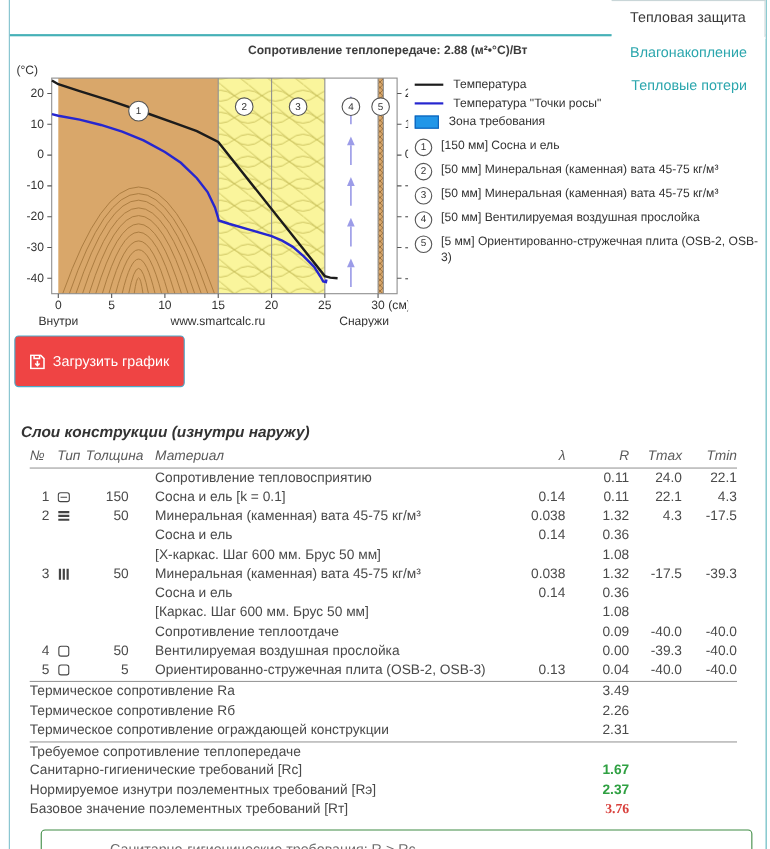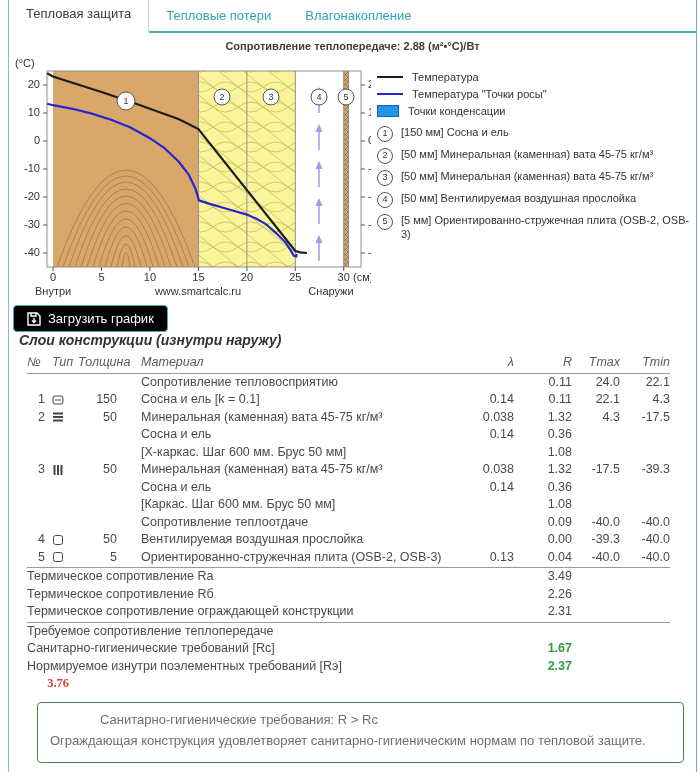--- a/index.html
+++ b/index.html
@@ -1,21 +1,21 @@
 <!DOCTYPE html>
 <html><head>
 <meta charset="utf-8">
 <style>
   html,body{margin:0;padding:0;}
   body{width:700px;height:772px;overflow:hidden;background:#fff;
        font-family:"Liberation Sans","DejaVu Sans",sans-serif;color:#4a4a4a;position:relative;}
   .frame{position:absolute;top:0;left:8px;right:3px;bottom:0;
          border-left:1px solid #7fc0cd;border-right:1px solid #5ab5bc;}
   
-  .tabbar{display:flex;align-items:flex-end;height:31px;}
+  .tabbar{display:flex;align-items:flex-end;height:31px;flex-direction:column;}
   .tab{font-size:13px;padding:7px 17px 8px 17px;cursor:pointer;white-space:nowrap;}
   .tab.active{color:#3a3a3a;background:#fff;border-top:1px solid #c9d6d8;border-right:1px solid #c9d6d8;
               margin-bottom:-2px;padding-bottom:10px;z-index:2;}
   .tab.inactive{color:#2ba6ad;}
   .tab-underline{flex:1;align-self:flex-end;}
   .tabbar{border-bottom:2px solid #46b1b7;}
   .tab.active{border-bottom:2px solid #fff;}
   
   .page-title{text-align:center;font-size:11px;font-weight:bold;color:#3d3d3d;margin:7px 0 5px 0;}
   
@@ -24,24 +24,24 @@
   .legend{flex:1;padding-top:14px;padding-left:6px;font-size:11px;color:#333;}
   .lg-item{display:flex;align-items:center;margin-bottom:5px;}
   .lg-line{width:26px;height:0;border-top:2px solid #1c1c1c;margin-right:9px;flex:0 0 26px;}
   .lg-line.blue{border-top-color:#2626cf;}
   .lg-rect{width:22px;height:12px;background:#2196e8;border:1px solid #0d5fb8;margin-right:9px;flex:0 0 22px;box-sizing:border-box;}
   .lg-layer{display:flex;align-items:flex-start;margin-bottom:6px;line-height:1.25;}
   .lg-circle{width:14px;height:14px;border:1px solid #555;border-radius:50%;font-size:9px;
              display:flex;align-items:center;justify-content:center;color:#333;flex:0 0 14px;margin-right:8px;margin-top:0;}
   
   .btn-row{margin:8px 0 0 4px;}
-  .btn{display:inline-flex;align-items:center;gap:7px;background:#000000;color:#fff;border:1px solid #4cabca;
-       border-radius:4px;padding:5px 13px;font-size:13px;cursor:pointer;}
-  
-  .section-title{font-size:14px;font-weight:bold;font-style:italic;color:#333;margin:0 0 6px 10px;}
+  .btn{display:inline-flex;align-items:center;gap:7px;background:#ef4444;color:#fff;border:1px solid #4cabca;
+       border-radius:4px;padding:15px 13px;font-size:13px;cursor:pointer;}
+  
+  .section-title{font-size:14px;font-weight:bold;font-style:italic;color:#333;margin:32px 0 6px 10px;}
   
   .tbl{margin:0 26px 0 18px;font-size:12.5px;color:#4a4a4a;}
   .trow{display:grid;grid-template-columns:18px 24px 48px 1fr 52px 58px 48px 50px;
         align-items:center;padding:2px 0;line-height:13.5px;}
   .thead{font-style:italic;color:#5a5a5a;border-bottom:1px solid #9a9a9a;padding-bottom:3px;}
   .c-num,.c-thick,.c-lam,.c-r,.c-tmax,.c-tmin{text-align:right;}
   .c-icon{padding-left:7px;display:flex;align-items:center;}
   .c-mat{padding-left:24px;}
   .c-thick-h{text-align:left;padding-left:9px;}
   .sep{border-bottom:1px solid #9a9a9a;padding-bottom:3px;}
@@ -54,22 +54,22 @@
             padding:6px 12px 10px 12px;font-size:13px;color:#6e6e6e;line-height:1.68;}
   .note-indent{padding-left:50px;}
 </style>
 </head>
 <body>
 
 <div class="frame">
 
   <div class="tabbar">
     <div class="tab active">Тепловая защита</div>
+    <div class="tab inactive">Влагонакопление</div>
     <div class="tab inactive">Тепловые потери</div>
-    <div class="tab inactive">Влагонакопление</div>
     <div class="tab-underline"></div>
   </div>
 
   <div class="page-title">Сопротивление теплопередаче: 2.88 (м²•°С)/Вт</div>
 
   <div class="chart-wrap">
     <svg class="chart-svg" width="358" height="240" viewBox="0 0 358 240">
       <defs>
         <pattern id="insPat" width="50" height="20" patternUnits="userSpaceOnUse">
           <rect width="50" height="20" fill="#faf59c"></rect>
@@ -214,21 +214,21 @@
       <div class="lg-item">
         <span class="lg-line"></span>
         <span>Температура</span>
       </div>
       <div class="lg-item">
         <span class="lg-line blue"></span>
         <span>Температура "Точки росы"</span>
       </div>
       <div class="lg-item" style="margin-bottom:9px;">
         <span class="lg-rect"></span>
-        <span>Точки конденсации</span>
+        <span>Зона требования</span>
       </div>
       <div class="lg-layer">
         <span class="lg-circle">1</span>
         <span>[150 мм] Сосна и ель</span>
       </div>
       <div class="lg-layer">
         <span class="lg-circle">2</span>
         <span>[50 мм] Минеральная (каменная) вата 45-75 кг/м³</span>
       </div>
       <div class="lg-layer">
@@ -456,20 +456,21 @@
         <div class="c-tmin"></div>
     </div>
     <div class="trow">
       <div style="grid-column:1/5;">Нормируемое изнутри поэлементных требований [Rэ]</div>
       <div class="c-lam"></div>
         <div class="c-r val-green">2.37</div>
       <div class="c-tmax"></div>
         <div class="c-tmin"></div>
     </div>
     <div class="trow">
+      <div style="grid-column:1/5;">Базовое значение поэлементных требований [Rт]</div>
       <div class="c-lam"></div>
         <div class="c-r val-red">3.76</div>
       <div class="c-tmax"></div>
         <div class="c-tmin"></div>
     </div>
   </div>
 
   <div class="note-box">
     <div class="note-indent">Санитарно-гигиенические требования: R &gt; Rc</div>
     <div>Ограждающая конструкция удовлетворяет санитарно-гигиеническим нормам по тепловой защите.</div>

